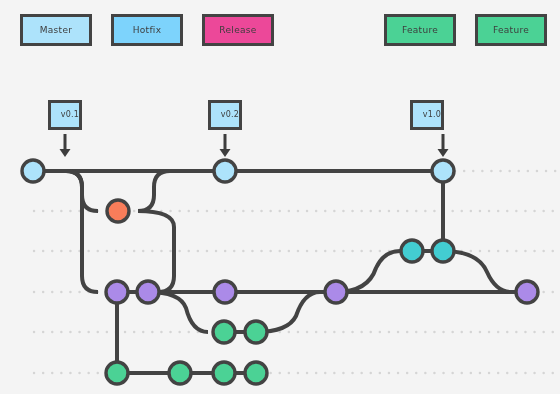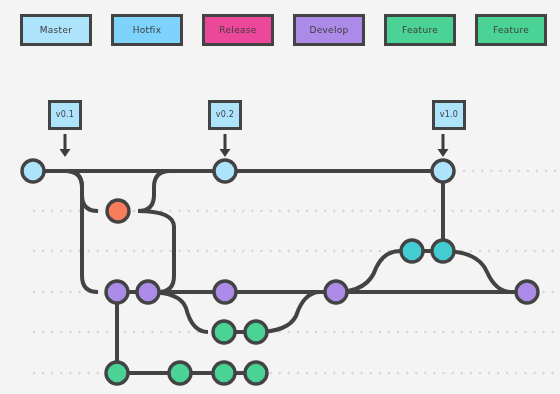--- a/index.html
+++ b/index.html
@@ -50,21 +50,21 @@
   
   .tag {
     position: absolute;
     width: 34px;
     height: 30px;
     box-sizing: border-box;
     border: 3px solid #434343;
     background: #ade3fb;
     display: flex;
     align-items: center;
-    justify-content: center;
+    justify-content: flex-end;
   }
   .tag-label {
     font-size: 8px;
     color: #3d3d3d;
     line-height: 1;
     letter-spacing: 0.2px;
   }
 
   
   #graph {
@@ -107,23 +107,20 @@
 
   <div class="legend">
       <div class="legend-item" style="left: 20px; width: 72px; background: rgb(173, 227, 251);">
         <span class="legend-label">Master</span>
       </div>
       <div class="legend-item" style="left: 111px; width: 72px; background: #7dd3fc;">
         <span class="legend-label">Hotfix</span>
       </div>
       <div class="legend-item" style="left: 202px; width: 72px; background: #ec4899;">
         <span class="legend-label">Release</span>
-      </div>
-      <div class="legend-item" style="left: 293px; width: 72px; background: rgb(171, 138, 232);">
-        <span class="legend-label">Develop</span>
       </div>
       <div class="legend-item" style="left: 384px; width: 72px; background: rgb(75, 210, 149);">
         <span class="legend-label">Feature</span>
       </div>
       <div class="legend-item" style="left: 475px; width: 72px; background: rgb(75, 210, 149);">
         <span class="legend-label">Feature</span>
       </div>
     </div>
 
   <svg id="graph" viewBox="0 0 560 394" xmlns="http://www.w3.org/2000/svg">
@@ -215,18 +212,18 @@
       </g>
   </svg>
 
   <div id="tags-layer">
       <div class="tag" style="left: 48px; top: 100px;">
         <span class="tag-label">v0.1</span>
       </div>
       <div class="tag" style="left: 208px; top: 100px;">
         <span class="tag-label">v0.2</span>
       </div>
-      <div class="tag" style="left: 432px; top: 100px;">
+      <div class="tag" style="left: 410px; top: 100px;">
         <span class="tag-label">v1.0</span>
       </div>
     </div>
 
 </div>
 
 </body></html>

